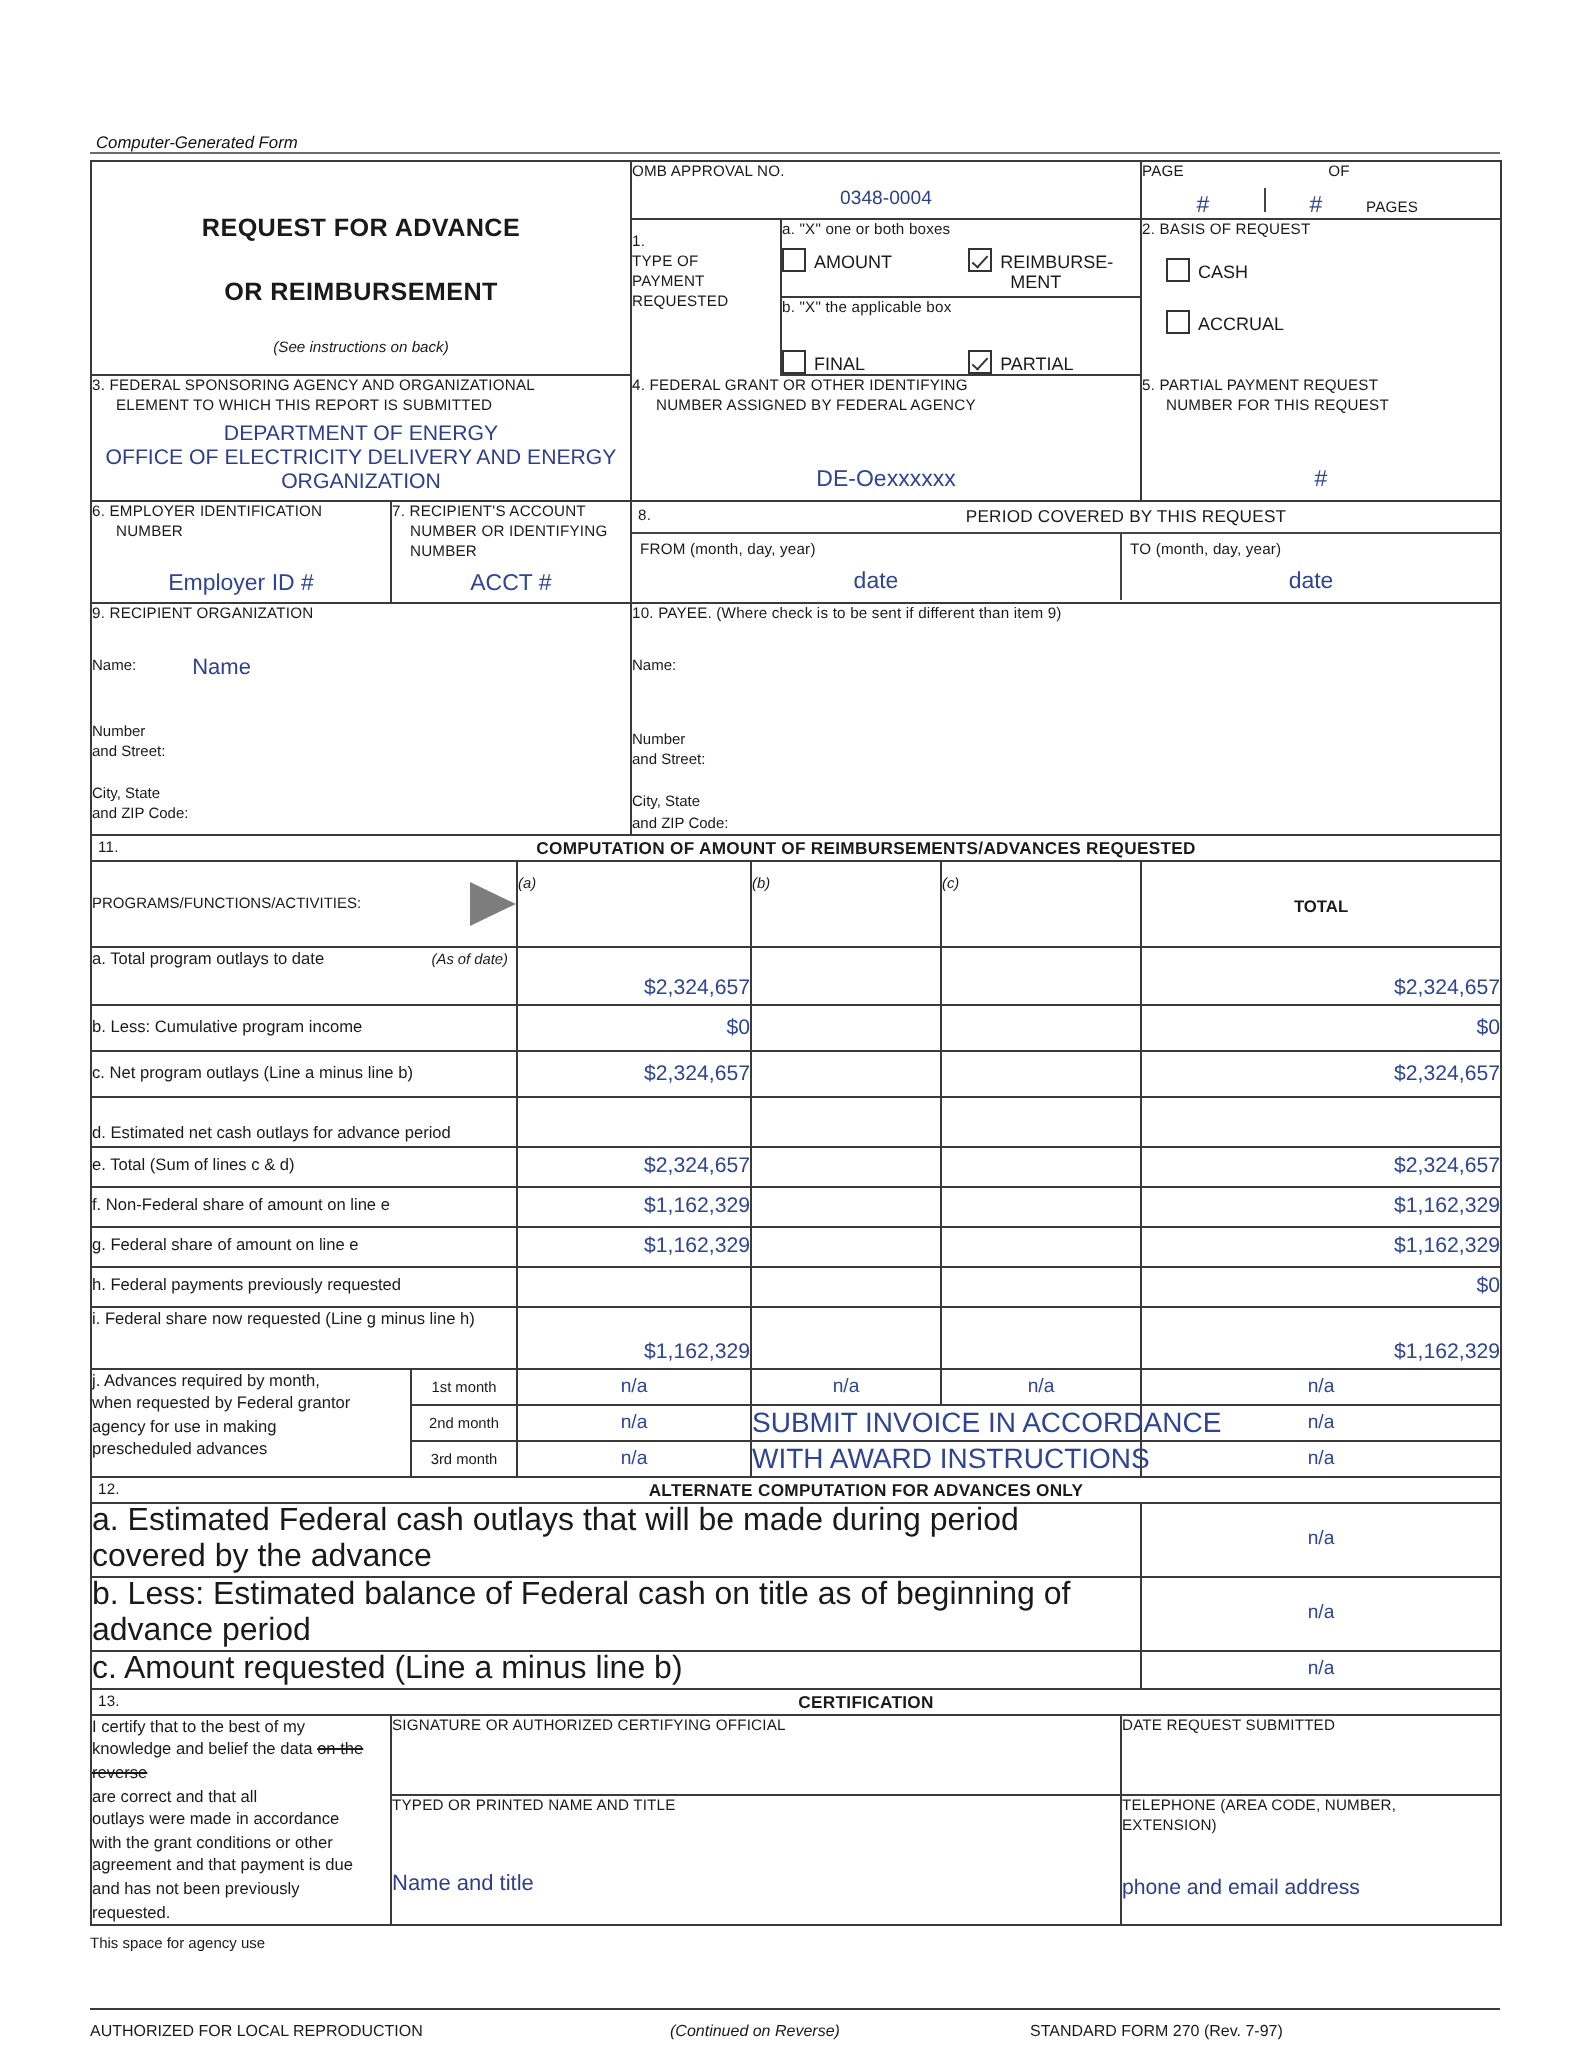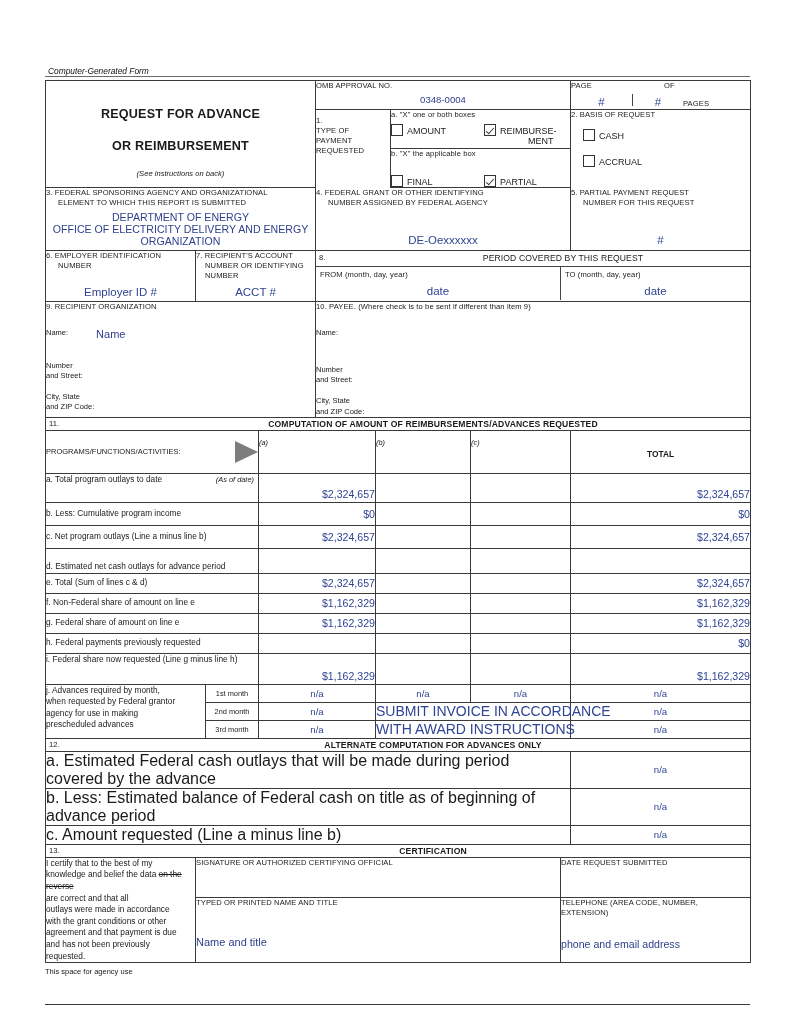--- a/index.html
+++ b/index.html
@@ -87,21 +87,21 @@
           <div class="hdr">REQUESTED</div>
         </td>
         <td class="bb br cell" colspan="2" style="height:37px">
           <div class="hdr">a.  "X" one or both boxes</div>
           <div style="display:flex;margin-top:4px">
             <div class="cbrow" style="width:52%">
               <span class="cb"></span><span class="lbl">AMOUNT</span>
             </div>
             <div class="cbrow">
               <span class="cb on"></span><span class="lbl">REIMBURSE-</span>
-              <div style="margin-left:44px">MENT</div>
+              <div style="margin-left:21px">MENT</div>
             </div>
           </div>
         </td>
         <td class="br cell" rowspan="2">
           <div class="hdr">2.  BASIS OF REQUEST</div>
           <div class="cbrow" style="margin:9px 0 0 12px">
             <span class="cb"></span><span class="lbl">CASH</span>
           </div>
           <div class="cbrow" style="margin:14px 0 0 12px">
             <span class="cb"></span><span class="lbl">ACCRUAL</span>
@@ -439,15 +439,23 @@
           <div class="hdr">EXTENSION)</div>
           <div class="blue" style="font-size:10.6px;margin-top:20px">phone and email address</div>
         </td>
       </tr>
     </tbody>
       </table>
 
     <div class="lblsm" style="margin-top:4px">This space for agency use</div>
 
     <div class="hairline" style="margin-top:27px"></div>
+    <div class="footer">
+      <div style="width:290px">AUTHORIZED FOR LOCAL REPRODUCTION</div>
+      <div style="width:180px;font-style:italic">(Continued on Reverse)</div>
+      <div>
+        <div>STANDARD FORM 270 (Rev. 7-97)</div>
+
+      </div>
+    </div>
 
   </div>
 </div>
 
 </body></html>

